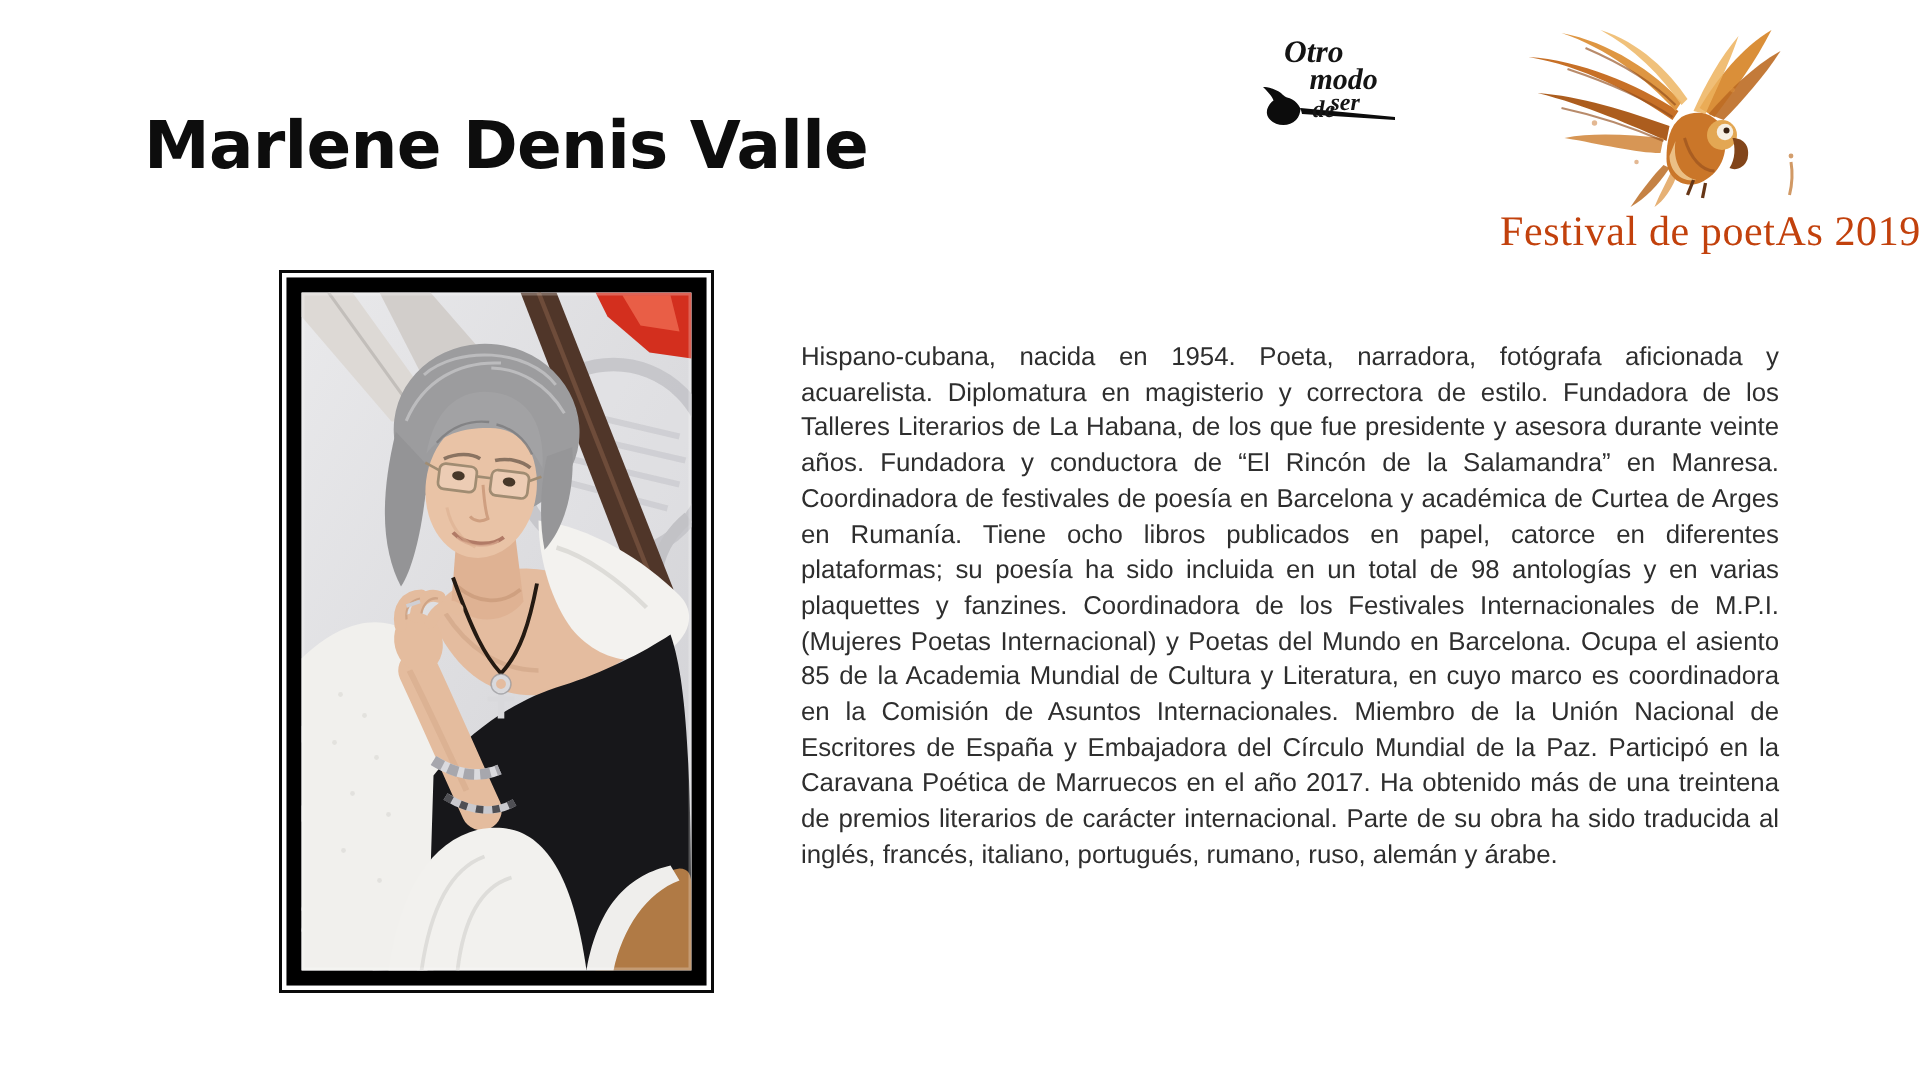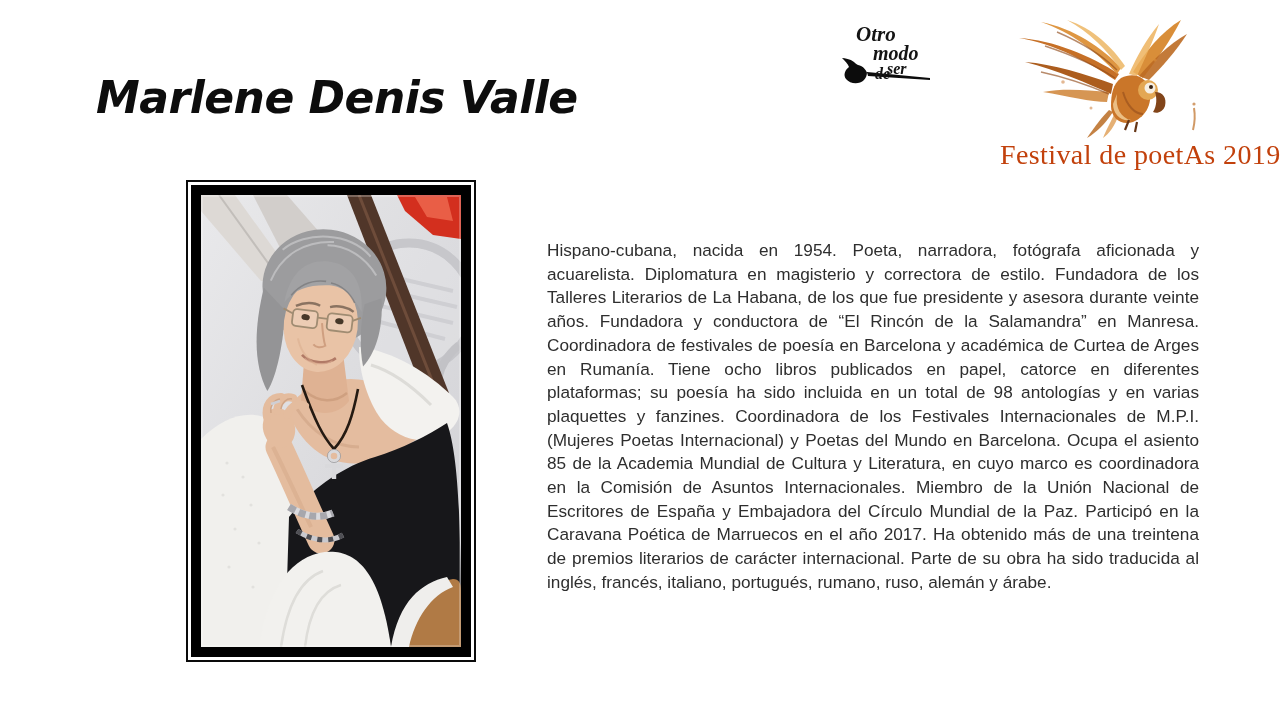--- a/index.html
+++ b/index.html
@@ -4,21 +4,21 @@
 <style>
   html,body{margin:0;padding:0;background:#888;}
   .slide{
     position:relative;width:1280px;height:720px;background:#ffffff;
     overflow:hidden;font-family:"Liberation Sans",sans-serif;
   }
   
   .title{
     position:absolute;left:96px;top:76px;margin:0;
     font-family:"DejaVu Sans",sans-serif;font-weight:800;
-    font-size:44px;line-height:1;letter-spacing:-0.5px;color:#0d0d0d;font-style:italic;
+    font-size:44px;line-height:1;letter-spacing:-0.5px;color:#0d0d0d;
   }
   
   .otro-logo{
     position:absolute;left:842px;top:24px;width:102px;height:62px;
     font-family:"Liberation Serif",serif;font-style:italic;font-weight:700;color:#141414;
   }
   .otro-logo .w1{position:absolute;left:14px;top:0px;font-size:21px;line-height:1;font-style:italic;}
   .otro-logo .w2{position:absolute;left:31px;top:19px;font-size:20px;line-height:1;}
   .otro-logo .w3s{position:absolute;left:33px;top:42px;font-size:16px;line-height:1;}
   .otro-logo .w3l{position:absolute;left:45px;top:37px;font-size:16px;line-height:1;}
@@ -34,21 +34,21 @@
   .photo-frame{
     position:absolute;left:186px;top:180px;width:290px;height:482px;
     box-sizing:border-box;border:2px solid #0a0a0a;background:#ffffff;padding:3px;
   }
   .photo-inner{
     width:100%;height:100%;box-sizing:border-box;border:10px solid #000000;background:#d8d8da;
   }
   .photo-inner svg{display:block;width:100%;height:100%;}
   
   .bio{
-    position:absolute;left:534px;top:226px;width:652px;margin:13px;
+    position:absolute;left:534px;top:226px;width:652px;margin:0;
     font-size:17.2px;line-height:23.7px;text-align:justify;color:#2e2e2e;
   }
 </style>
 </head>
 <body>
 
 <div class="slide">
 
   <h1 class="title">Marlene Denis Valle</h1>
 

